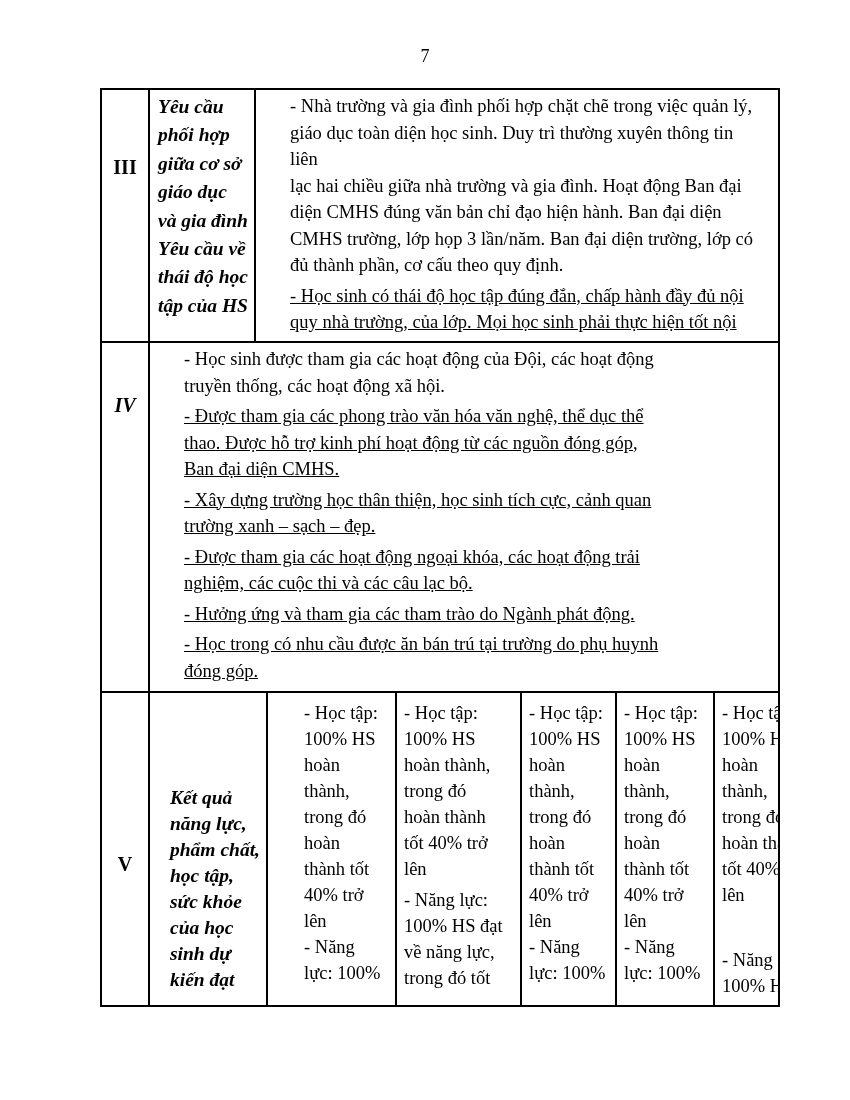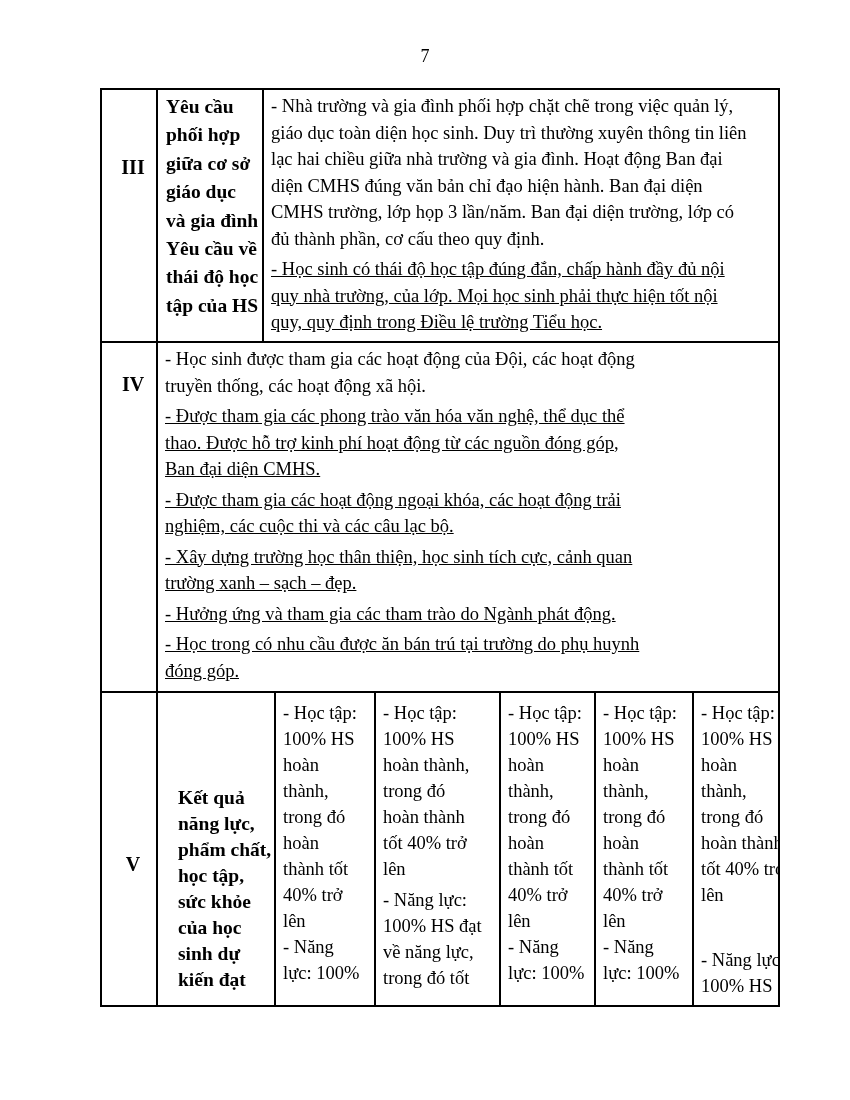--- a/index.html
+++ b/index.html
@@ -26,42 +26,43 @@
   .trow { display:flex; box-sizing:border-box; overflow:hidden; }
   .trow.bordered { border-bottom:2px solid #000; }
   .row-iii { height:253px; }
   .row-iv  { height:350px; }
   .row-v   { height:312px; }
   .cell { box-sizing:border-box; overflow:hidden; }
   .roman {
     width:48px; flex:0 0 48px;
     border-right:2px solid #000;
     text-align:center;
-    font-weight:bold; font-size:20px; line-height:23px;margin-left:8px;
+    font-weight:bold; font-size:20px; line-height:23px;
   }
   .roman-iii { padding-top:66px; }
-  .roman-iv  { padding-top:30px; }
+  .roman-iv  { padding-top:51px;font-style:italic; }
   .roman-v   { padding-top:160px; }
   .label {
     width:106px; flex:0 0 106px;
     border-right:2px solid #000;
-    font-weight:bold; 
+    font-weight:bold; font-style:italic;
     font-size:19.5px; line-height:28.4px;
     padding:3px 2px 0 8px;
     white-space:pre-line;
   }
   .label-v { line-height:26px; padding-top:92px;margin-left:12px; }
   .content {
     flex:1 1 auto;
     font-size:18.5px; line-height:26.5px;
     padding:3px 14px 0 7px;
+    margin-left:27px;
   }
   .para { margin:0; white-space:pre-line; }
   .para + .para { margin-top:4px;text-decoration:underline; }
-  .vcells { flex:1 1 auto; display:flex; }
+  .vcells { flex:1 1 auto; display:flex;padding-left:29px; }
   .vcell {
     box-sizing:border-box; overflow:hidden;
     border-right:2px solid #000;
     font-size:18.5px; line-height:26px;
     padding:7px 2px 0 7px;
   }
   .vcell:last-child { border-right:none; }
   .vc1 { width:100px; flex:0 0 100px; }
   .vc2 { width:125px; flex:0 0 125px; }
   .vc3 { width:95px;  flex:0 0 95px;  }
@@ -105,24 +106,24 @@
     </div>
 
     <div class="trow bordered row-iv">
       <div class="cell roman roman-iv">IV</div>
       <div class="cell content">
         <p class="para">- Học sinh được tham gia các hoạt động của Đội, các hoạt động
 truyền thống, các hoạt động xã hội.</p>
         <p class="para">- Được tham gia các phong trào văn hóa văn nghệ, thể dục thể
 thao. Được hỗ trợ kinh phí hoạt động từ các nguồn đóng góp,
 Ban đại diện CMHS.</p>
+        <p class="para">- Xây dựng trường học thân thiện, học sinh tích cực, cảnh quan
+trường xanh – sạch – đẹp.</p>
         <p class="para">- Được tham gia các hoạt động ngoại khóa, các hoạt động trải
 nghiệm, các cuộc thi và các câu lạc bộ.</p>
-        <p class="para">- Xây dựng trường học thân thiện, học sinh tích cực, cảnh quan
-trường xanh – sạch – đẹp.</p>
         <p class="para">- Hưởng ứng và tham gia các tham trào do Ngành phát động.</p>
         <p class="para">- Học trong có nhu cầu được ăn bán trú tại trường do phụ huynh
 đóng góp.</p>
       </div>
     </div>
 
     <div class="trow row-v">
       <div class="cell roman roman-v">V</div>
       <div class="cell label label-v">Kết quả
 năng lực,

